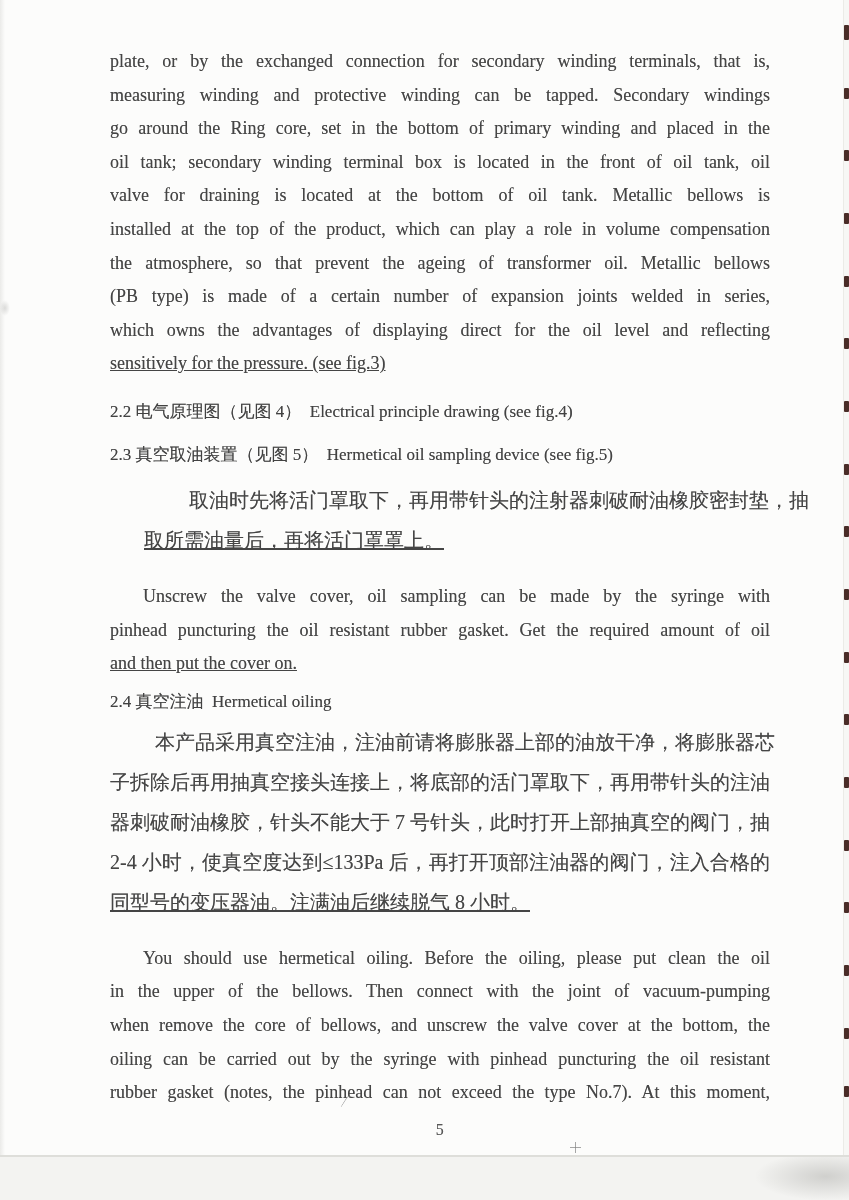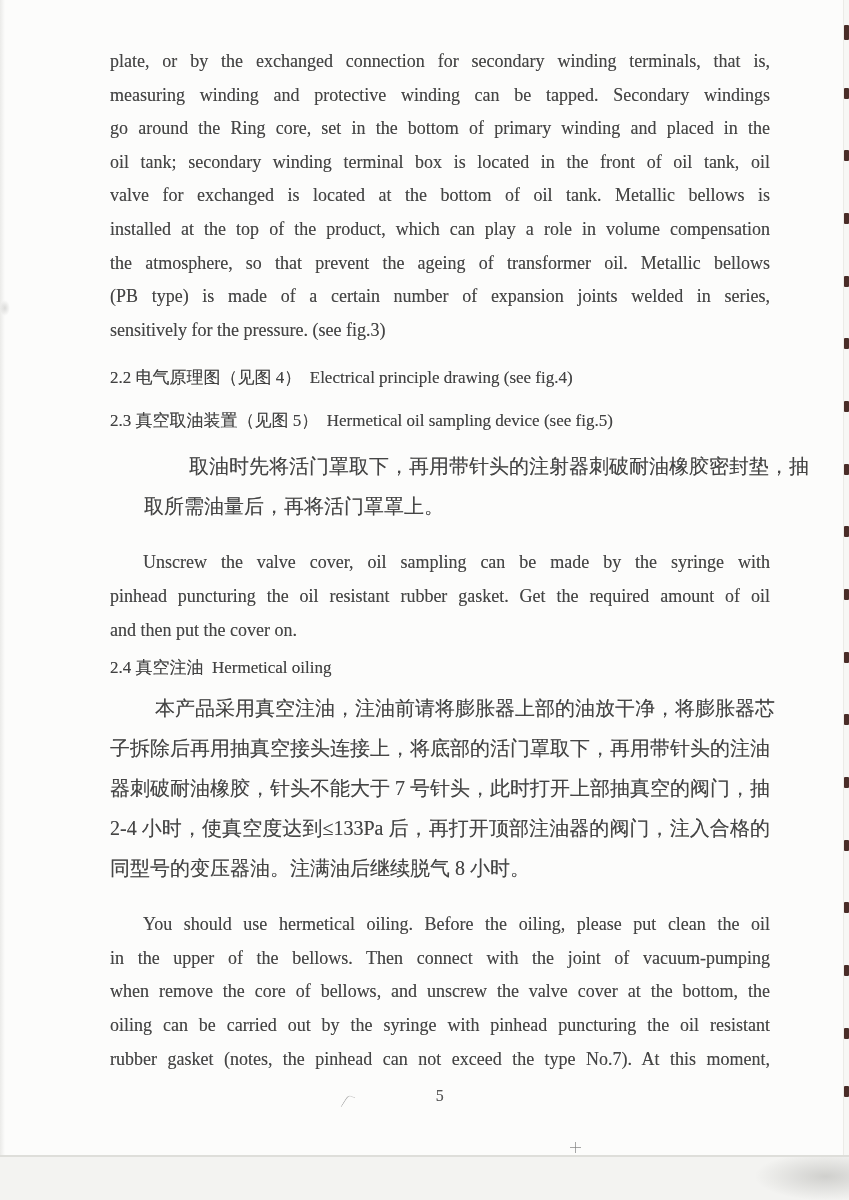--- a/index.html
+++ b/index.html
@@ -33,21 +33,21 @@
     color:#454545;
     text-shadow:0 0 .6px rgba(80,80,80,.55);
   }
   .para.en{font-size:18px;line-height:33.6px;}
   .para.cn{font-size:20px;line-height:40px;}
   .line{
     white-space:nowrap;
     text-align:justify;text-align-last:justify;
     overflow:visible;
   }
-  .line.last{text-align:right;text-align-last:left;}
+  .line.last{text-align:right;text-align-last:left;text-decoration:underline;}
   .en .line.indent{padding-left:33px;}
   .cn .line.indent{padding-left:45px;}
   .heading{
     font-size:17px;line-height:43px;white-space:pre;color:#424242;
   }
   .b-intro{margin-top:45px;}
   .b-h22{margin-top:9px;}
   .b-cn1{margin-top:4px;margin-left:34px;}
   .b-en1{margin-top:20px;}
   .b-h24{line-height:41px;}
@@ -89,24 +89,25 @@
   <div class="edge-left"></div>
   <div class="smudge-left"></div>
 
   <div class="col">
 
     <div class="para en b-intro">
         <div class="line">plate, or by the exchanged connection for secondary winding terminals, that is,</div>
         <div class="line">measuring winding and protective winding can be tapped. Secondary windings</div>
         <div class="line">go around the Ring core, set in the bottom of primary winding and placed in the</div>
         <div class="line">oil tank; secondary winding terminal box is located in the front of oil tank, oil</div>
-        <div class="line">valve for exchanged is located at the bottom of oil tank. Metallic bellows is</div>
+        <div class="line">valve for draining is located at the bottom of oil tank. Metallic bellows is</div>
         <div class="line">installed at the top of the product, which can play a role in volume compensation</div>
         <div class="line">the atmosphere, so that prevent the ageing of transformer oil. Metallic bellows</div>
         <div class="line">(PB type) is made of a certain number of expansion joints welded in series,</div>
+        <div class="line">which owns the advantages of displaying direct for the oil level and reflecting</div>
         <div class="line last">sensitively for the pressure. (see fig.3)</div>
       </div>
 
     <div class="heading b-h22">2.2 电气原理图（见图 4）  Electrical principle drawing (see fig.4)</div>
 
     <div class="heading b-h23">2.3 真空取油装置（见图 5）  Hermetical oil sampling device (see fig.5)</div>
 
     <div class="para cn b-cn1">
         <div class="line indent">取油时先将活门罩取下，再用带针头的注射器刺破耐油橡胶密封垫，抽</div>
         <div class="line last">取所需油量后，再将活门罩罩上。</div>

